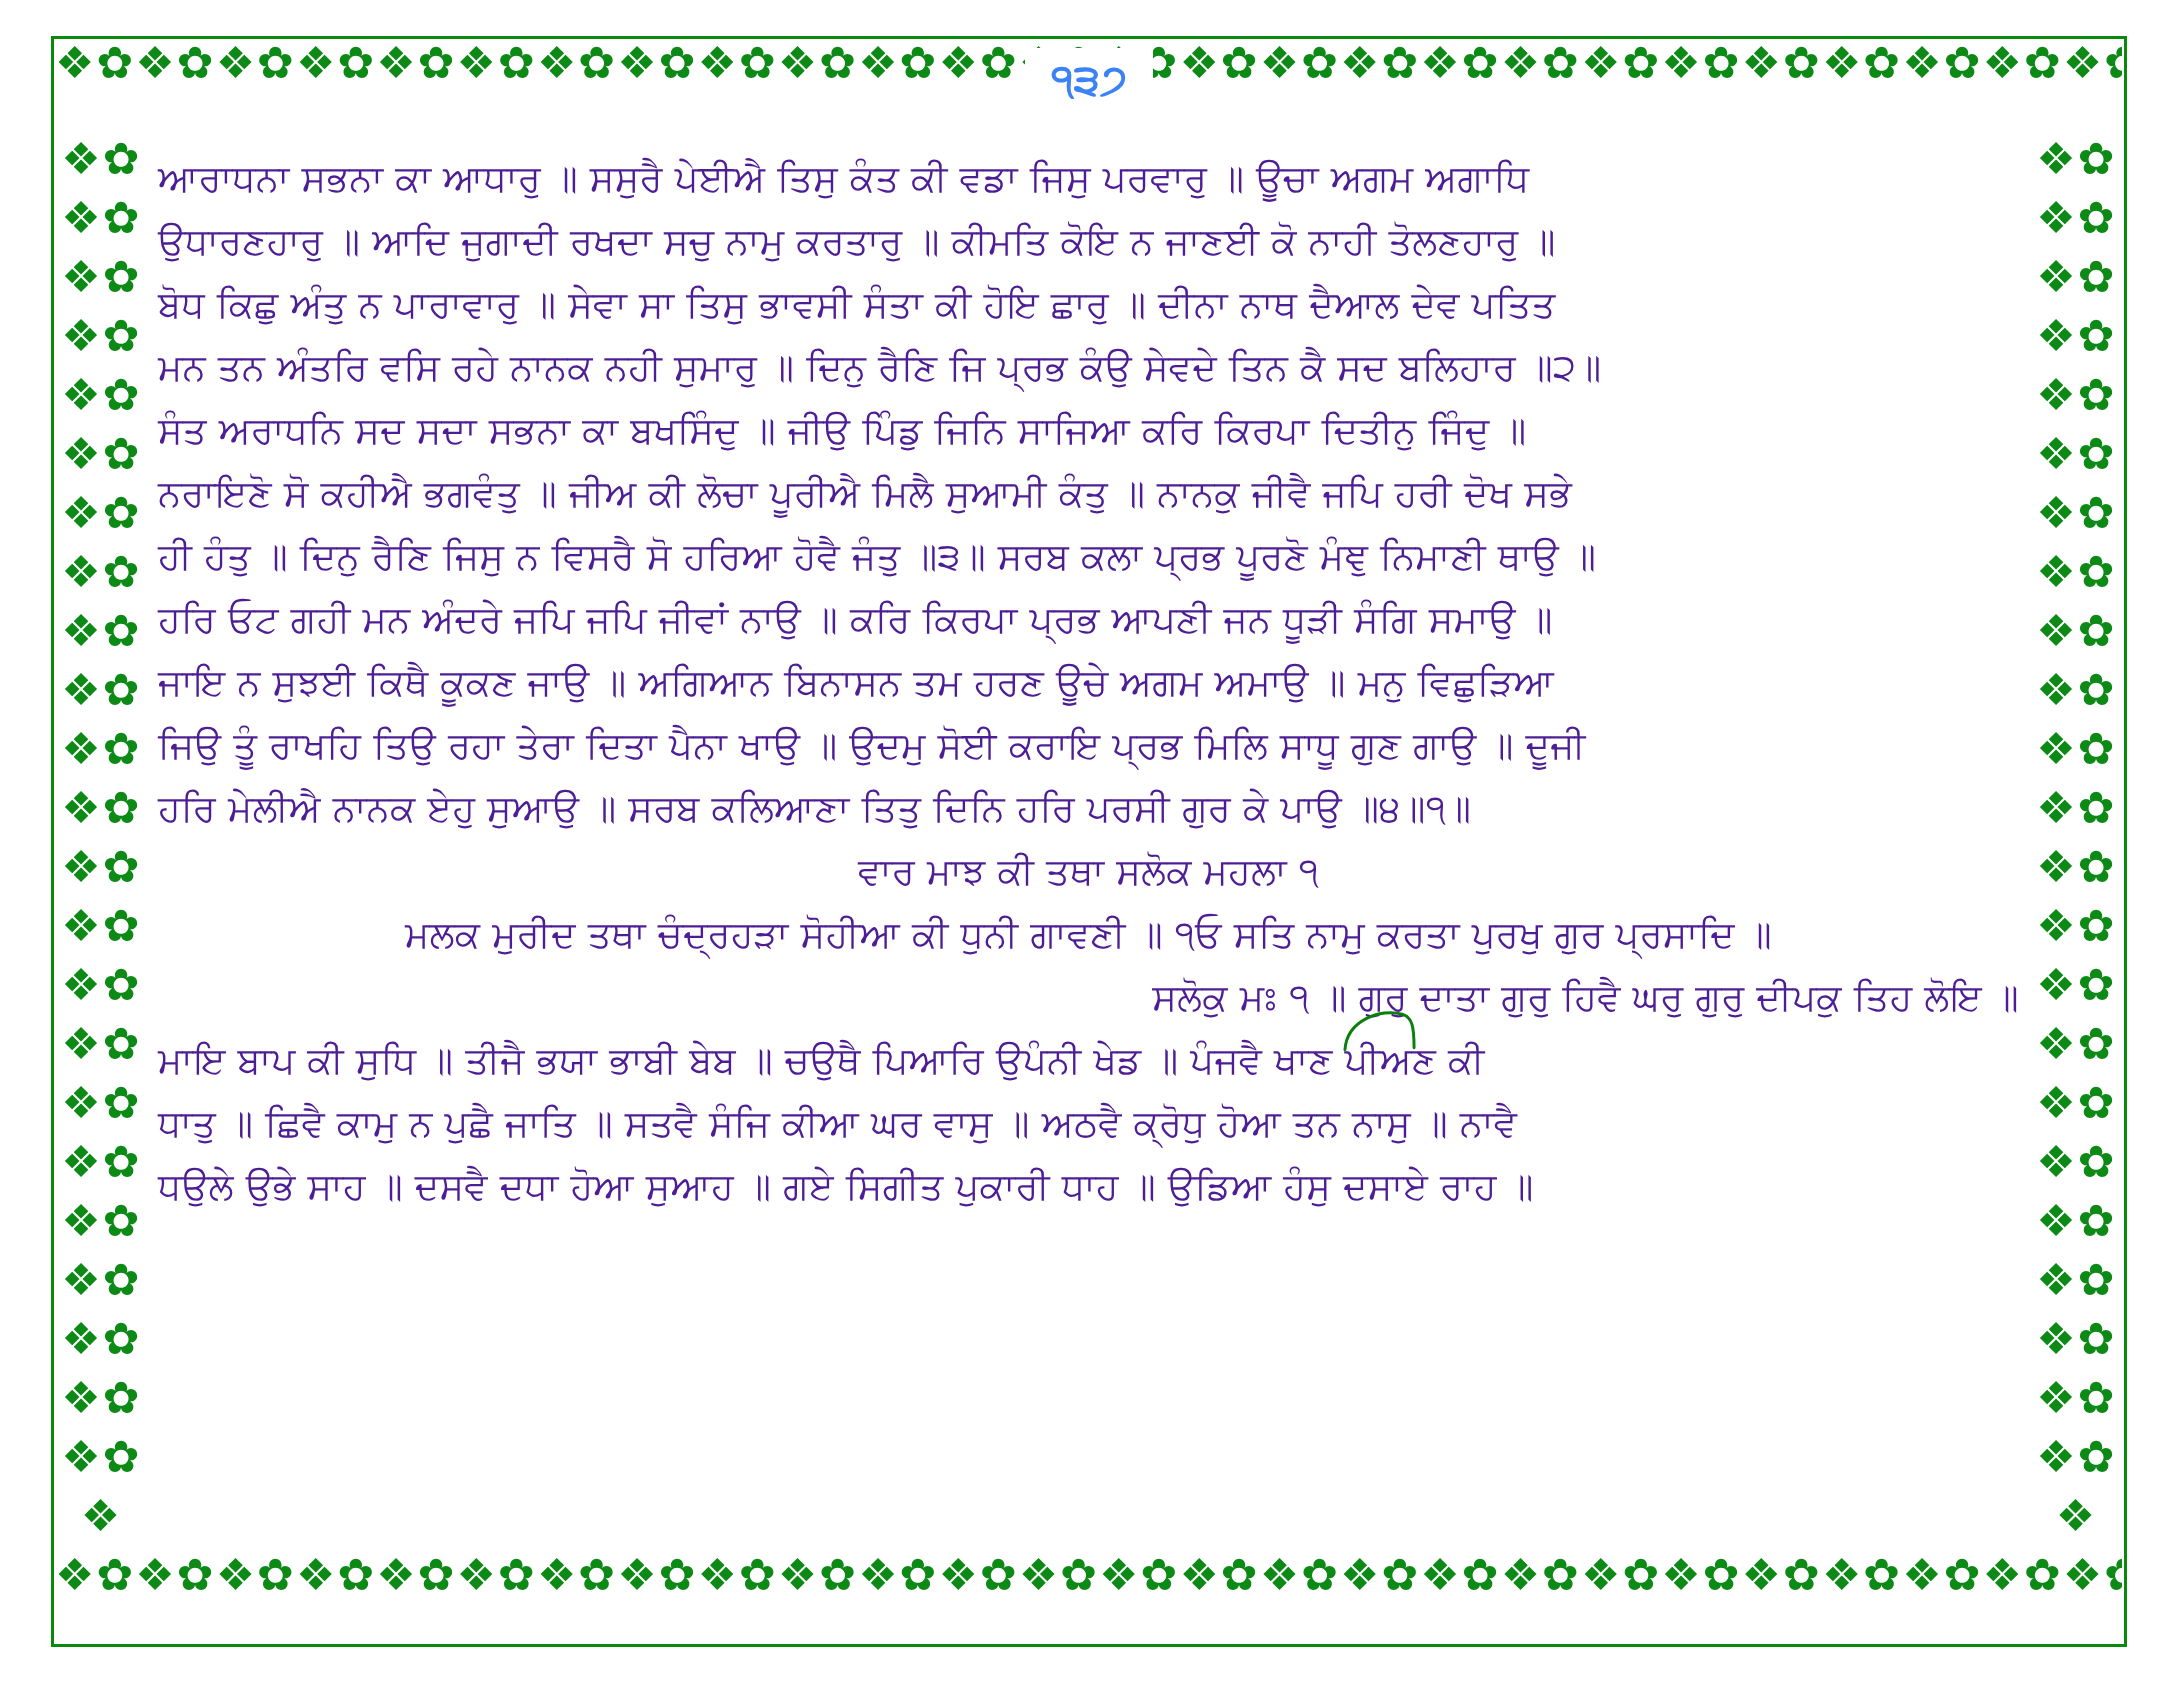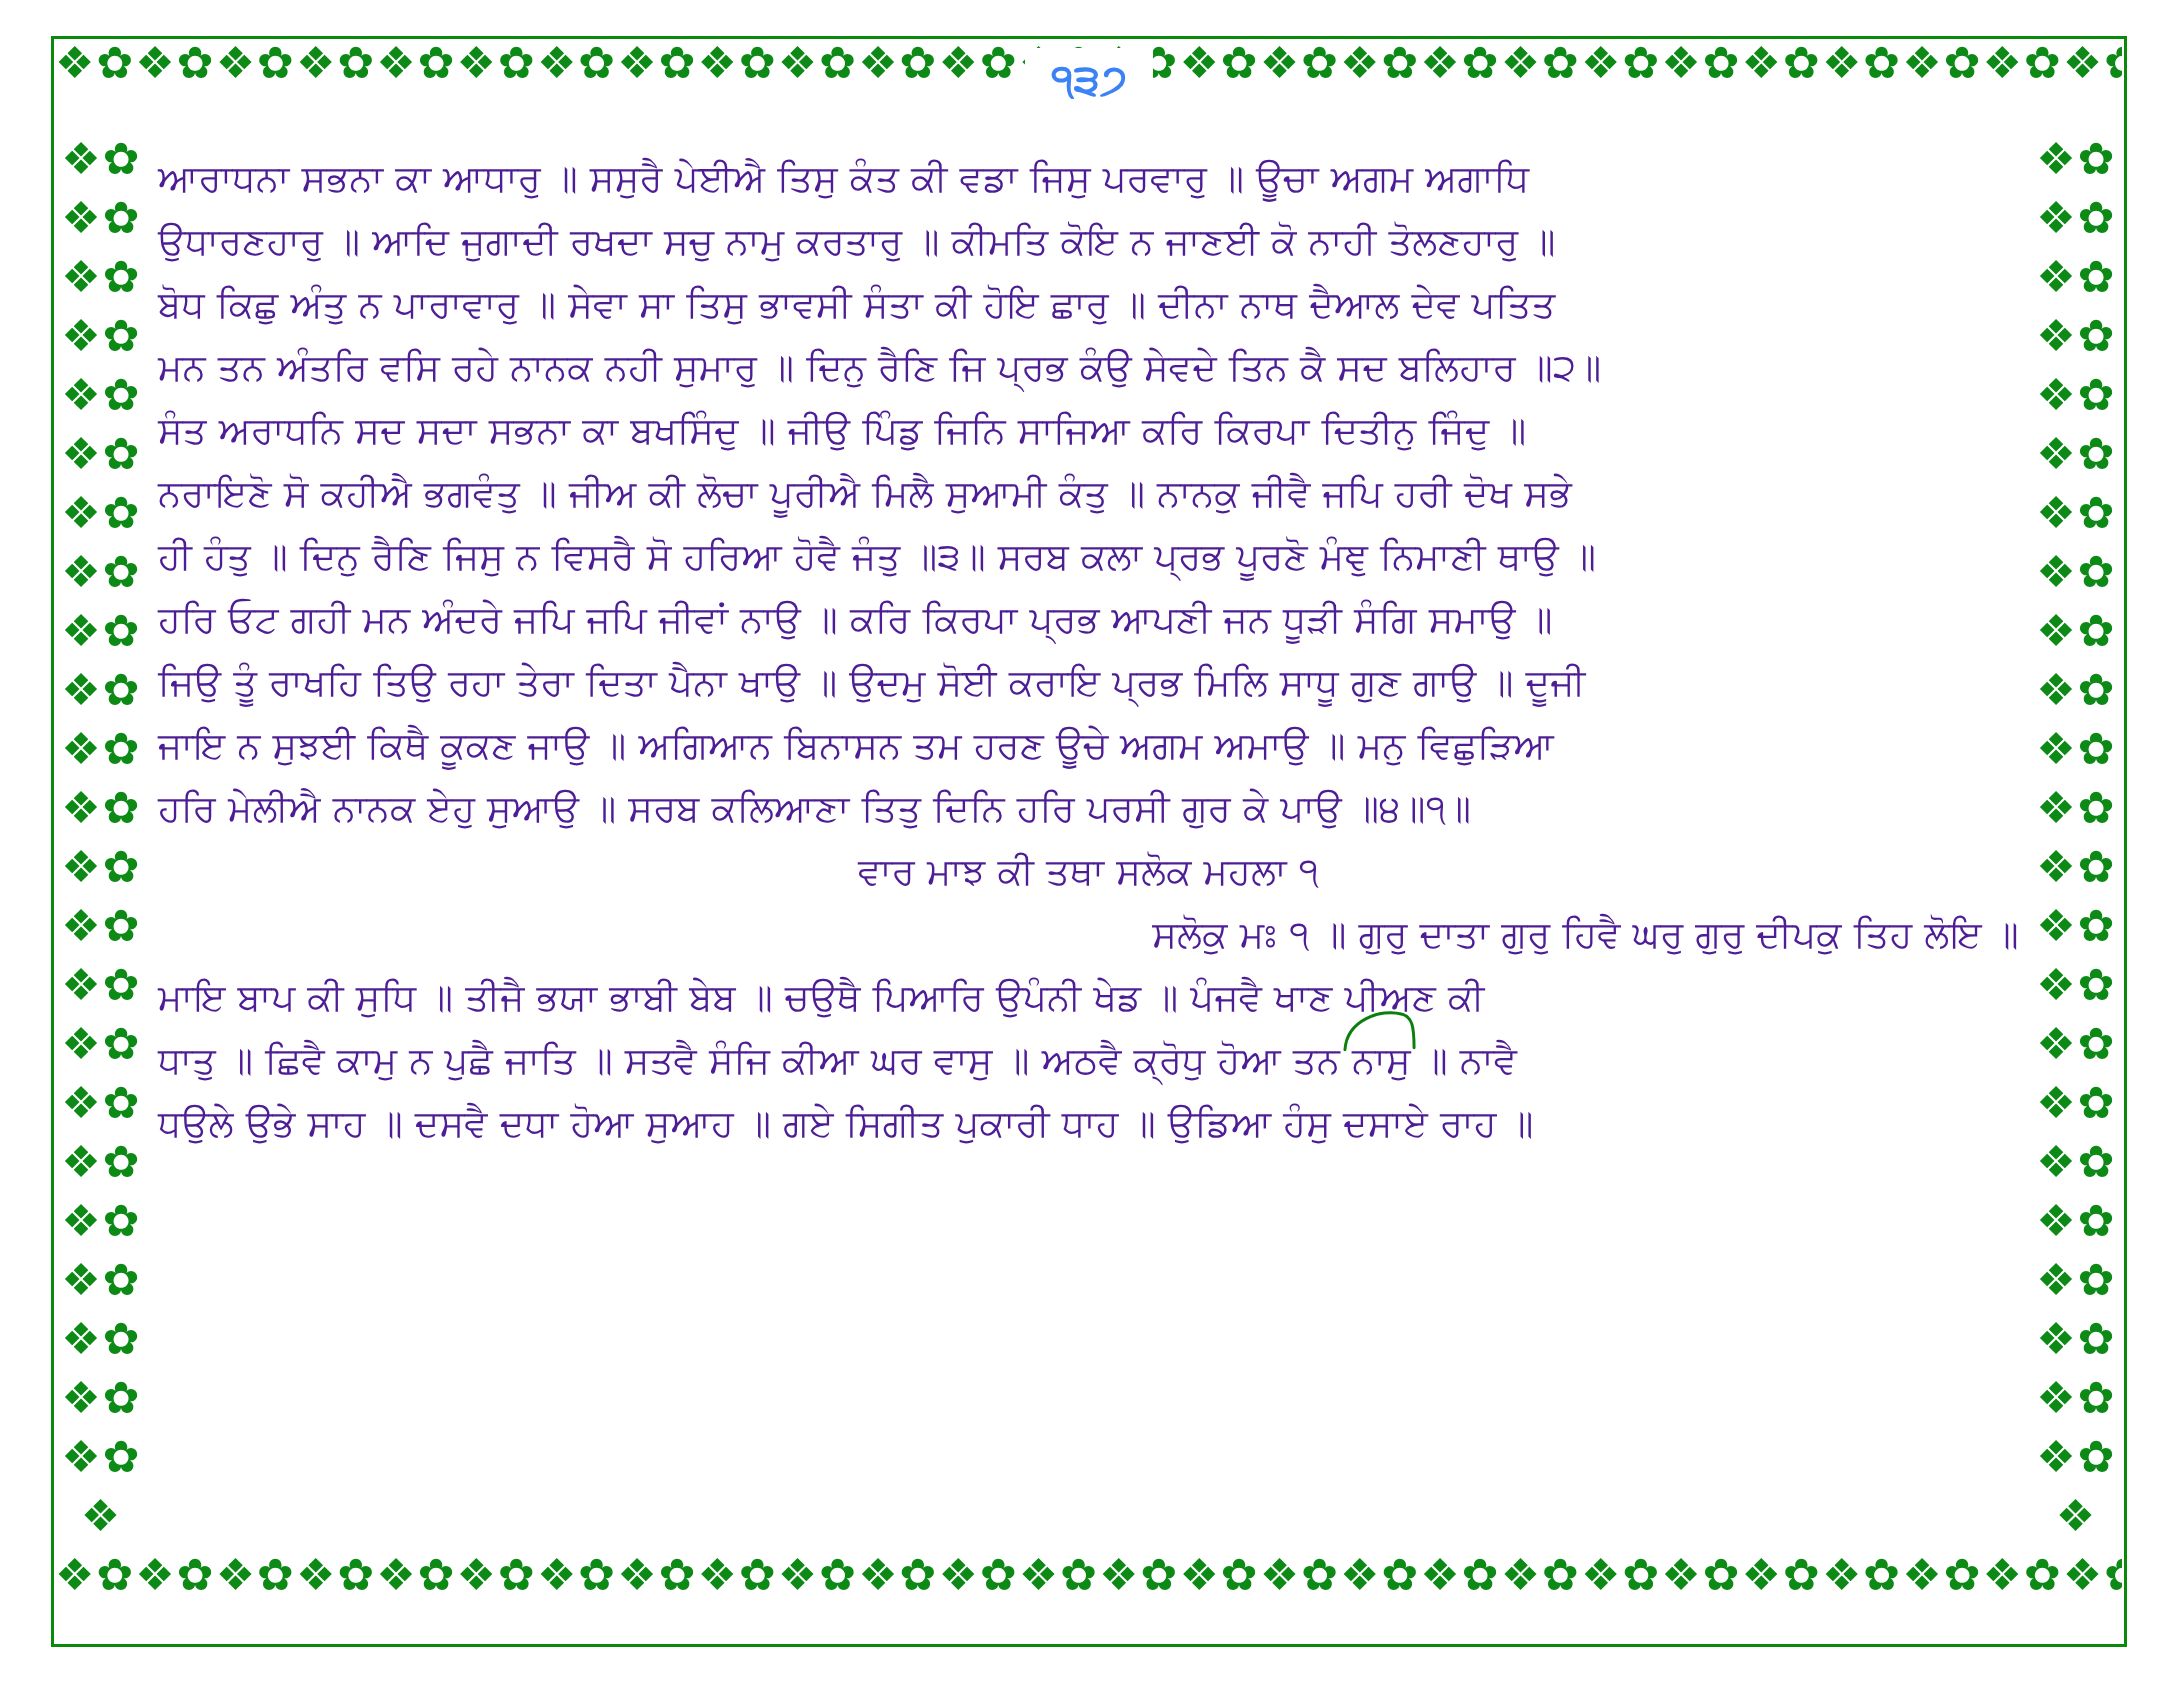--- a/index.html
+++ b/index.html
@@ -145,24 +145,25 @@
 
   <div class="content">
     <div class="line justify">ਆਰਾਧਨਾ ਸਭਨਾ ਕਾ ਆਧਾਰੁ ॥ ਸਸੁਰੈ ਪੇਈਐ ਤਿਸੁ ਕੰਤ ਕੀ ਵਡਾ ਜਿਸੁ ਪਰਵਾਰੁ ॥ ਊਚਾ ਅਗਮ ਅਗਾਧਿ</div>
     <div class="line justify">ਉਧਾਰਣਹਾਰੁ ॥ ਆਦਿ ਜੁਗਾਦੀ ਰਖਦਾ ਸਚੁ ਨਾਮੁ ਕਰਤਾਰੁ ॥ ਕੀਮਤਿ ਕੋਇ ਨ ਜਾਣਈ ਕੋ ਨਾਹੀ ਤੋਲਣਹਾਰੁ ॥</div>
     <div class="line justify">ਬੋਧ ਕਿਛੁ ਅੰਤੁ ਨ ਪਾਰਾਵਾਰੁ ॥ ਸੇਵਾ ਸਾ ਤਿਸੁ ਭਾਵਸੀ ਸੰਤਾ ਕੀ ਹੋਇ ਛਾਰੁ ॥ ਦੀਨਾ ਨਾਥ ਦੈਆਲ ਦੇਵ ਪਤਿਤ</div>
     <div class="line justify">ਮਨ ਤਨ ਅੰਤਰਿ ਵਸਿ ਰਹੇ ਨਾਨਕ ਨਹੀ ਸੁਮਾਰੁ ॥ ਦਿਨੁ ਰੈਣਿ ਜਿ ਪ੍ਰਭ ਕੰਉ ਸੇਵਦੇ ਤਿਨ ਕੈ ਸਦ ਬਲਿਹਾਰ ॥੨॥</div>
     <div class="line justify">ਸੰਤ ਅਰਾਧਨਿ ਸਦ ਸਦਾ ਸਭਨਾ ਕਾ ਬਖਸਿੰਦੁ ॥ ਜੀਉ ਪਿੰਡੁ ਜਿਨਿ ਸਾਜਿਆ ਕਰਿ ਕਿਰਪਾ ਦਿਤੀਨੁ ਜਿੰਦੁ ॥</div>
     <div class="line justify">ਨਰਾਇਣੋ ਸੋ ਕਹੀਐ ਭਗਵੰਤੁ ॥ ਜੀਅ ਕੀ ਲੋਚਾ ਪੂਰੀਐ ਮਿਲੈ ਸੁਆਮੀ ਕੰਤੁ ॥ ਨਾਨਕੁ ਜੀਵੈ ਜਪਿ ਹਰੀ ਦੋਖ ਸਭੇ</div>
     <div class="line justify">ਹੀ ਹੰਤੁ ॥ ਦਿਨੁ ਰੈਣਿ ਜਿਸੁ ਨ ਵਿਸਰੈ ਸੋ ਹਰਿਆ ਹੋਵੈ ਜੰਤੁ ॥੩॥ ਸਰਬ ਕਲਾ ਪ੍ਰਭ ਪੂਰਣੋ ਮੰਞੁ ਨਿਮਾਣੀ ਥਾਉ ॥</div>
     <div class="line justify">ਹਰਿ ਓਟ ਗਹੀ ਮਨ ਅੰਦਰੇ ਜਪਿ ਜਪਿ ਜੀਵਾਂ ਨਾਉ ॥ ਕਰਿ ਕਿਰਪਾ ਪ੍ਰਭ ਆਪਣੀ ਜਨ ਧੂੜੀ ਸੰਗਿ ਸਮਾਉ ॥</div>
+    <div class="line justify">ਜਾਇ ਨ ਸੁਝਈ ਕਿਥੈ ਕੂਕਣ ਜਾਉ ॥ ਅਗਿਆਨ ਬਿਨਾਸਨ ਤਮ ਹਰਣ ਊਚੇ ਅਗਮ ਅਮਾਉ ॥ ਮਨੁ ਵਿਛੁੜਿਆ</div>
     <div class="line justify">ਜਿਉ ਤੂੰ ਰਾਖਹਿ ਤਿਉ ਰਹਾ ਤੇਰਾ ਦਿਤਾ ਪੈਨਾ ਖਾਉ ॥ ਉਦਮੁ ਸੋਈ ਕਰਾਇ ਪ੍ਰਭ ਮਿਲਿ ਸਾਧੂ ਗੁਣ ਗਾਉ ॥ ਦੂਜੀ</div>
-    <div class="line justify">ਜਾਇ ਨ ਸੁਝਈ ਕਿਥੈ ਕੂਕਣ ਜਾਉ ॥ ਅਗਿਆਨ ਬਿਨਾਸਨ ਤਮ ਹਰਣ ਊਚੇ ਅਗਮ ਅਮਾਉ ॥ ਮਨੁ ਵਿਛੁੜਿਆ</div>
     <div class="line justify">ਹਰਿ ਮੇਲੀਐ ਨਾਨਕ ਏਹੁ ਸੁਆਉ ॥ ਸਰਬ ਕਲਿਆਣਾ ਤਿਤੁ ਦਿਨਿ ਹਰਿ ਪਰਸੀ ਗੁਰ ਕੇ ਪਾਉ ॥੪॥੧॥</div>
     <div class="line center">ਵਾਰ ਮਾਝ ਕੀ ਤਥਾ ਸਲੋਕ ਮਹਲਾ ੧</div>
+    <div class="line center">ਮਲਕ ਮੁਰੀਦ ਤਥਾ ਚੰਦ੍ਰਹੜਾ ਸੋਹੀਆ ਕੀ ਧੁਨੀ ਗਾਵਣੀ ॥ ੧ਓ ਸਤਿ ਨਾਮੁ ਕਰਤਾ ਪੁਰਖੁ ਗੁਰ ਪ੍ਰਸਾਦਿ ॥</div>
     <div class="line right">ਸਲੋਕੁ ਮਃ ੧ ॥ ਗੁਰੁ ਦਾਤਾ ਗੁਰੁ ਹਿਵੈ ਘਰੁ ਗੁਰੁ ਦੀਪਕੁ ਤਿਹ ਲੋਇ ॥</div>
     <div class="line justify">ਮਾਇ ਬਾਪ ਕੀ ਸੁਧਿ ॥ ਤੀਜੈ ਭਯਾ ਭਾਬੀ ਬੇਬ ॥ ਚਉਥੈ ਪਿਆਰਿ ਉਪੰਨੀ ਖੇਡ ॥ ਪੰਜਵੈ ਖਾਣ ਪੀਅਣ ਕੀ</div>
     <div class="line justify">ਧਾਤੁ ॥ ਛਿਵੈ ਕਾਮੁ ਨ ਪੁਛੈ ਜਾਤਿ ॥ ਸਤਵੈ ਸੰਜਿ ਕੀਆ ਘਰ ਵਾਸੁ ॥ ਅਠਵੈ ਕ੍ਰੋਧੁ ਹੋਆ ਤਨ ਨਾਸੁ ॥ ਨਾਵੈ</div>
     <div class="line justify">ਧਉਲੇ ਉਭੇ ਸਾਹ ॥ ਦਸਵੈ ਦਧਾ ਹੋਆ ਸੁਆਹ ॥ ਗਏ ਸਿਗੀਤ ਪੁਕਾਰੀ ਧਾਹ ॥ ਉਡਿਆ ਹੰਸੁ ਦਸਾਏ ਰਾਹ ॥</div>
   </div>
 
   <svg class="ek-onkar-arc" viewBox="0 0 78 44">
     <path d="M4 42 C6 12, 40 0, 62 6 C72 9, 74 18, 74 40" fill="none" stroke="#0b7f0b" stroke-width="3" stroke-linecap="round"></path>
   </svg>
 

